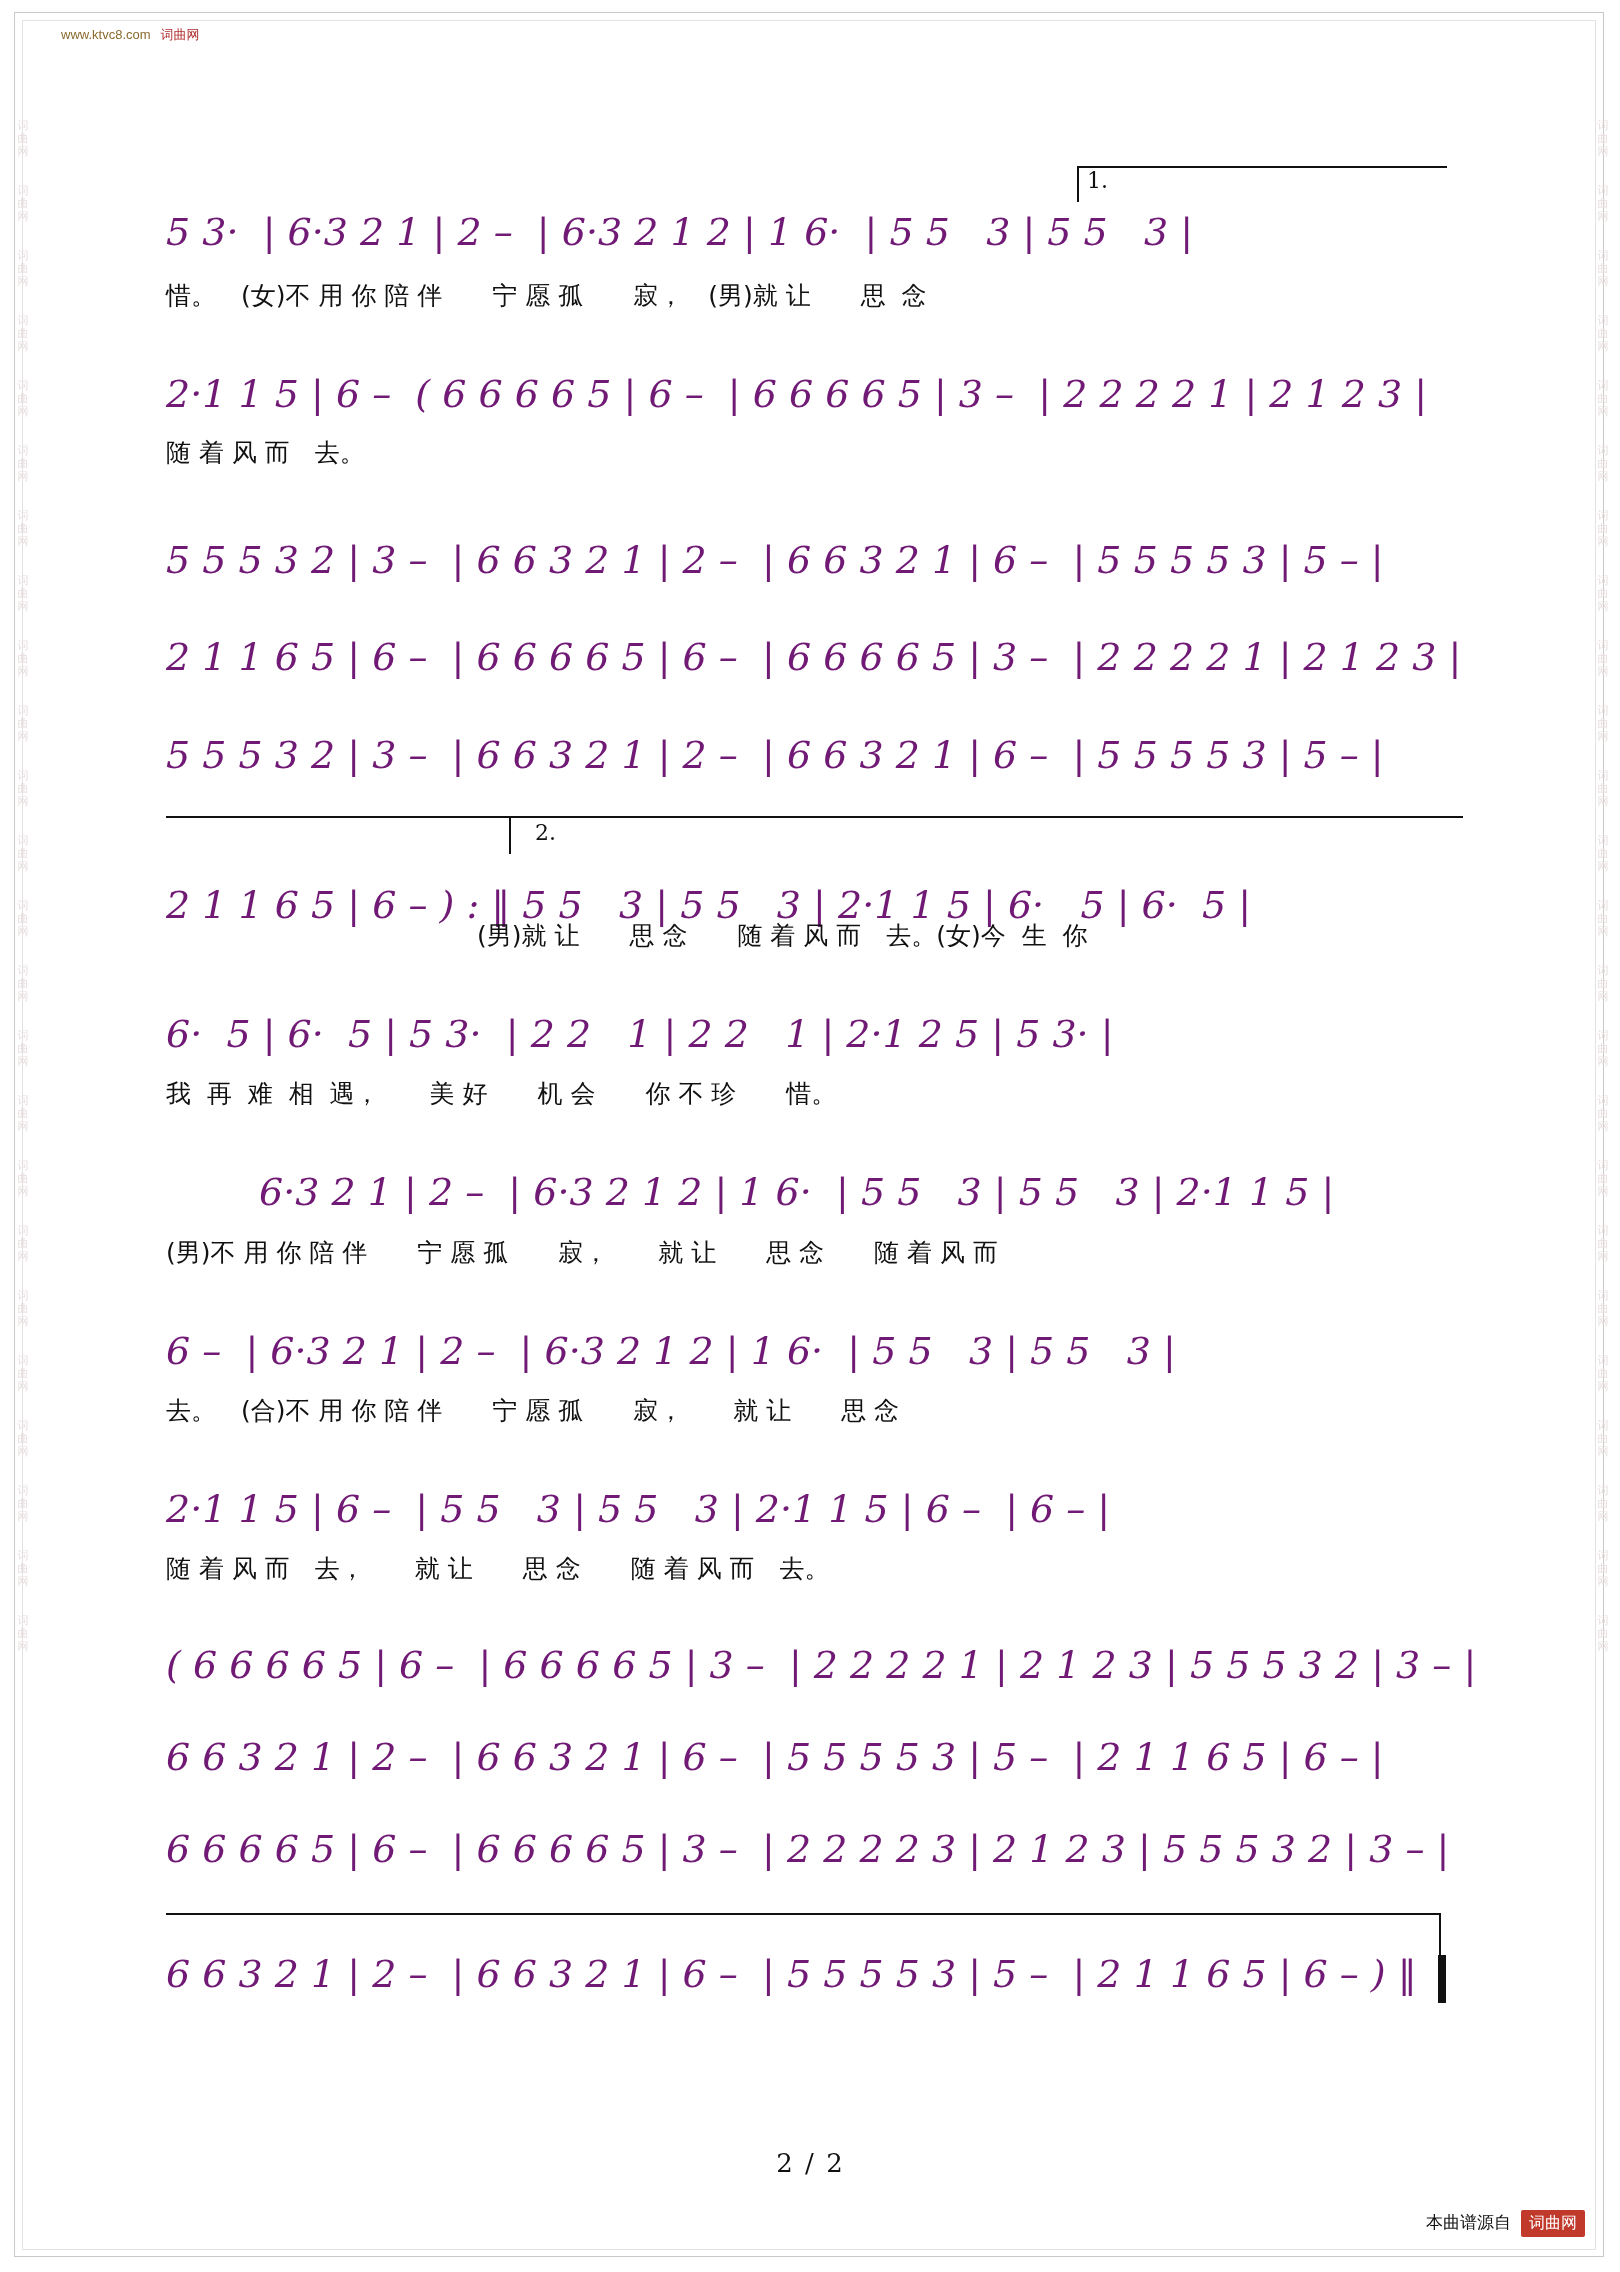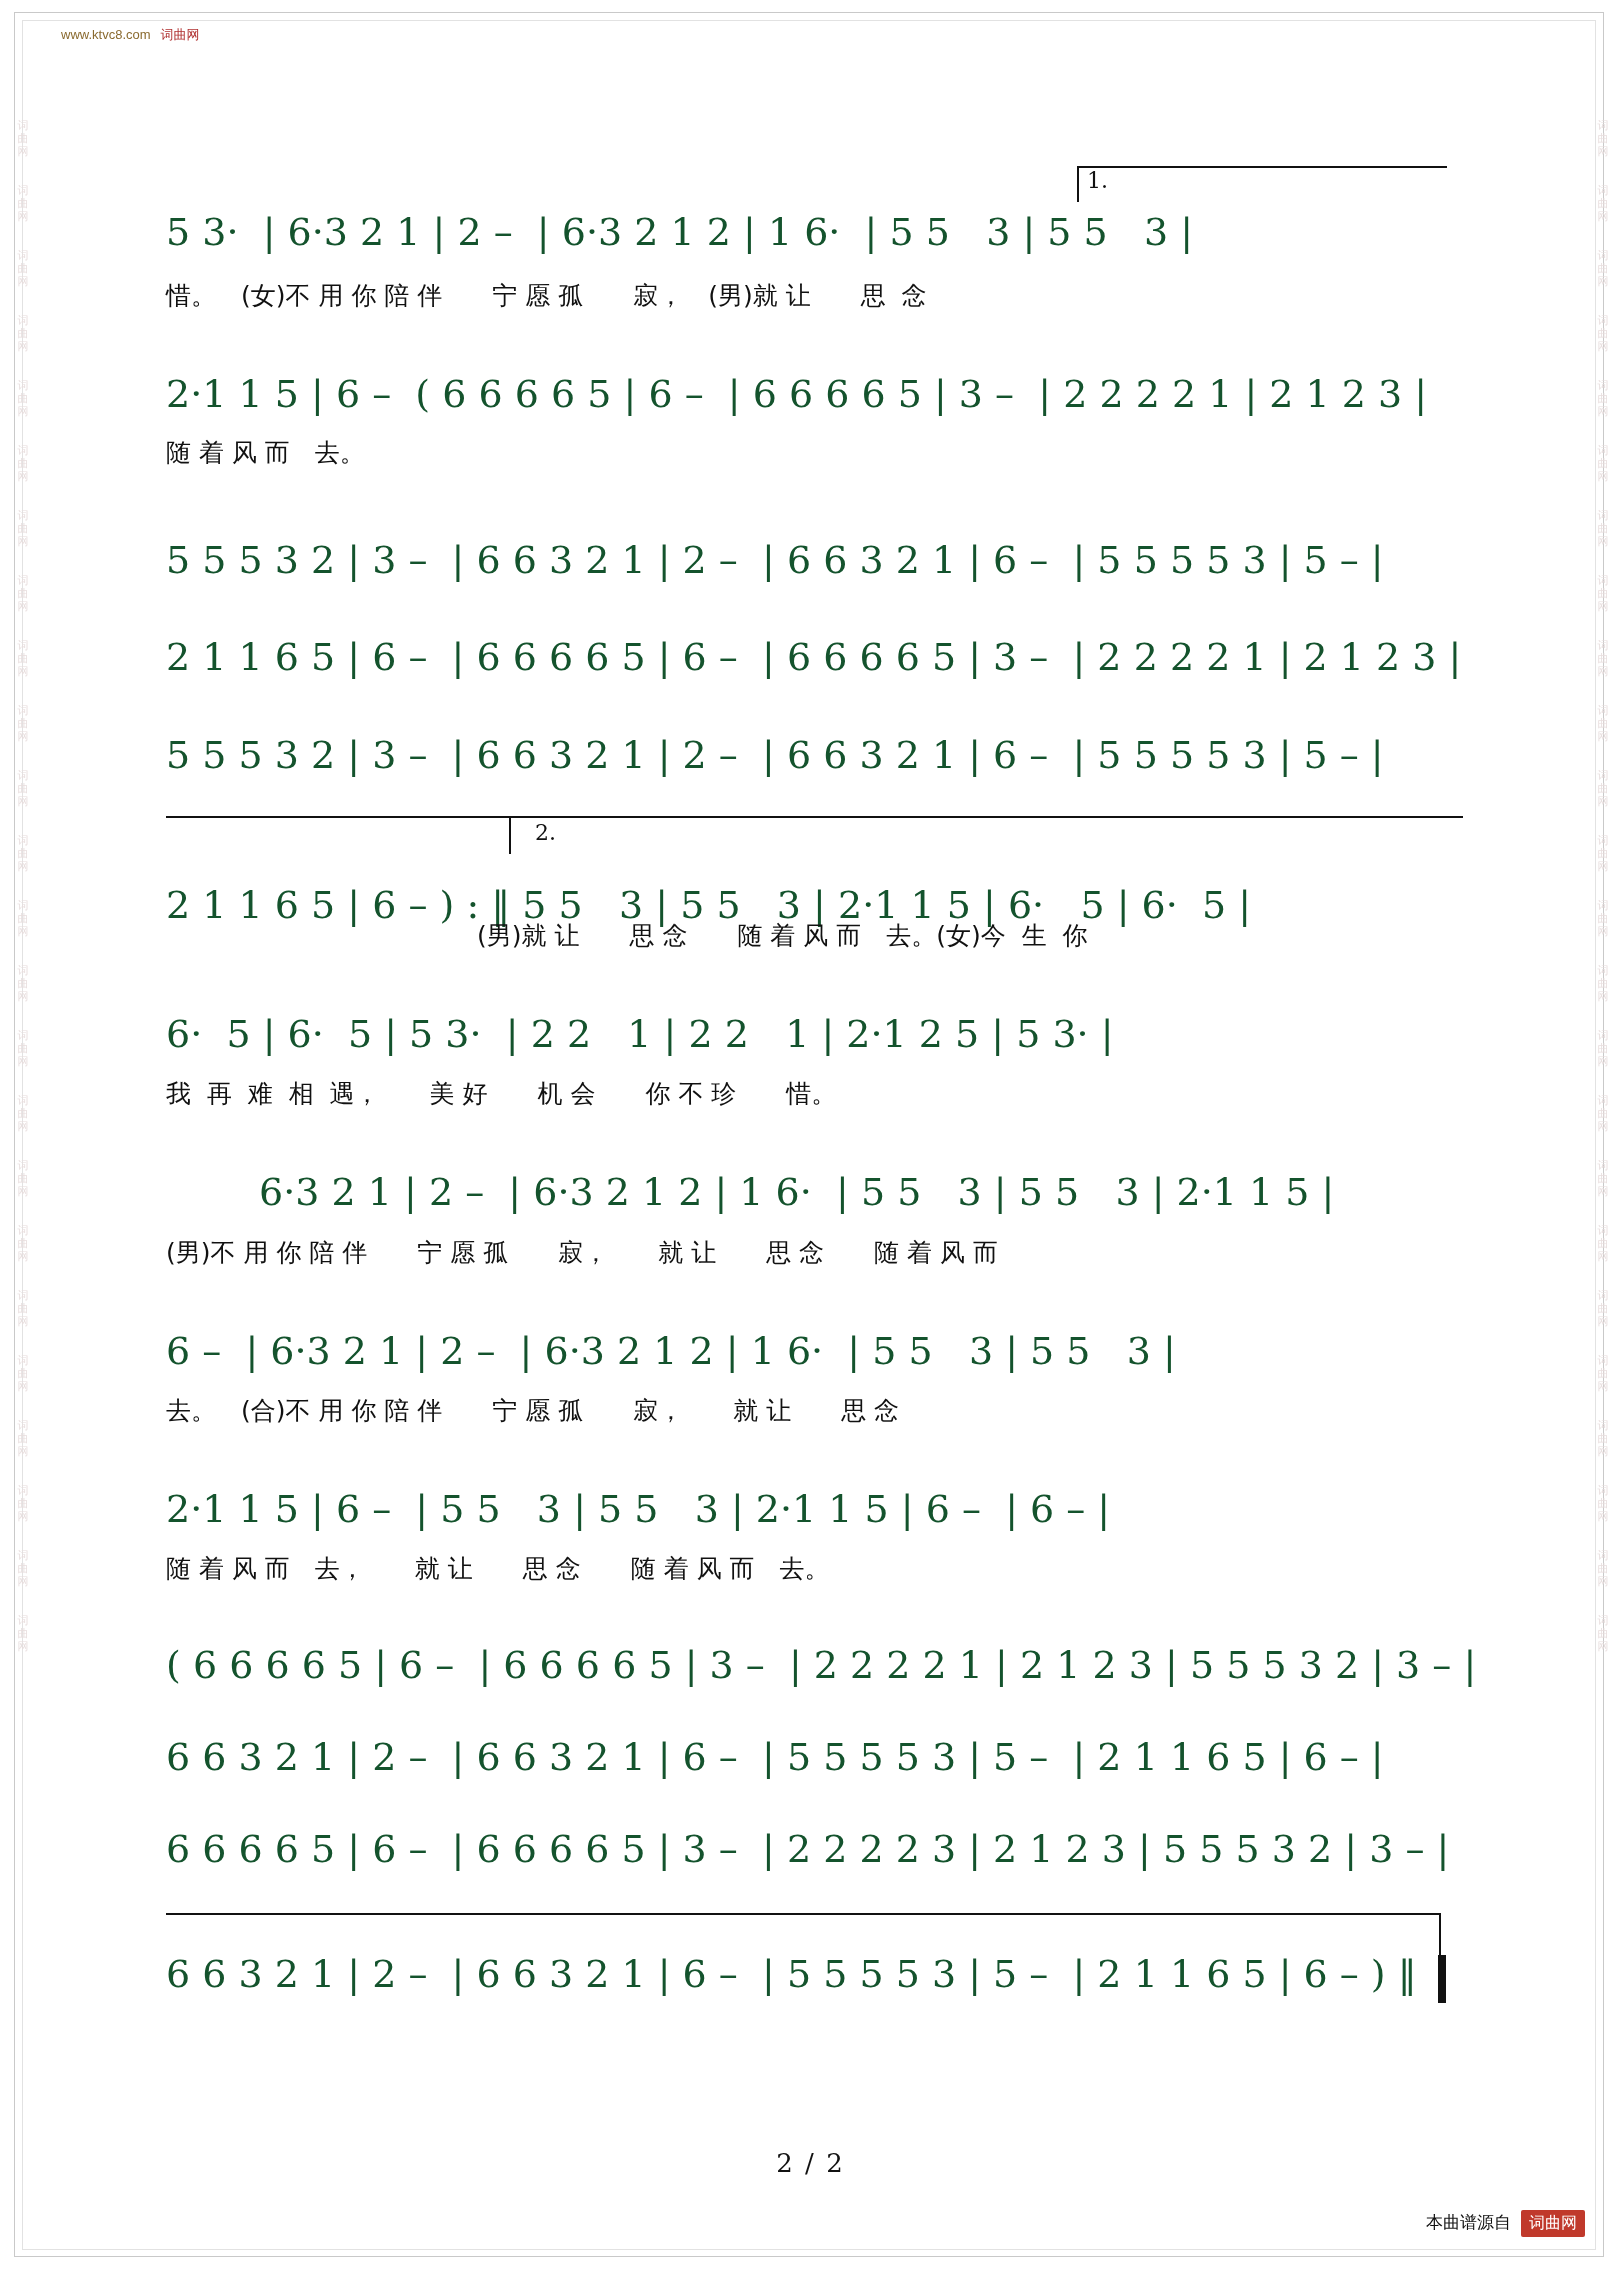--- a/index.html
+++ b/index.html
@@ -72,23 +72,24 @@
   .score {
     position: absolute;
     left: 0; top: 0;
     width: 1621px;
     height: 2272px;
   }
   .notes {
     position: absolute;
     font-family: "DejaVu Serif", serif;
     font-size: 38px;
-    color: #14532d;
+    color: #701a75;
     white-space: pre;
     letter-spacing: 0px;
+    font-style: italic;
   }
   .lyric {
     position: absolute;
     font-family: "DejaVu Sans", sans-serif;
     font-size: 25px;
     color: #111;
     white-space: pre;
     letter-spacing: 0px;
   }
   

